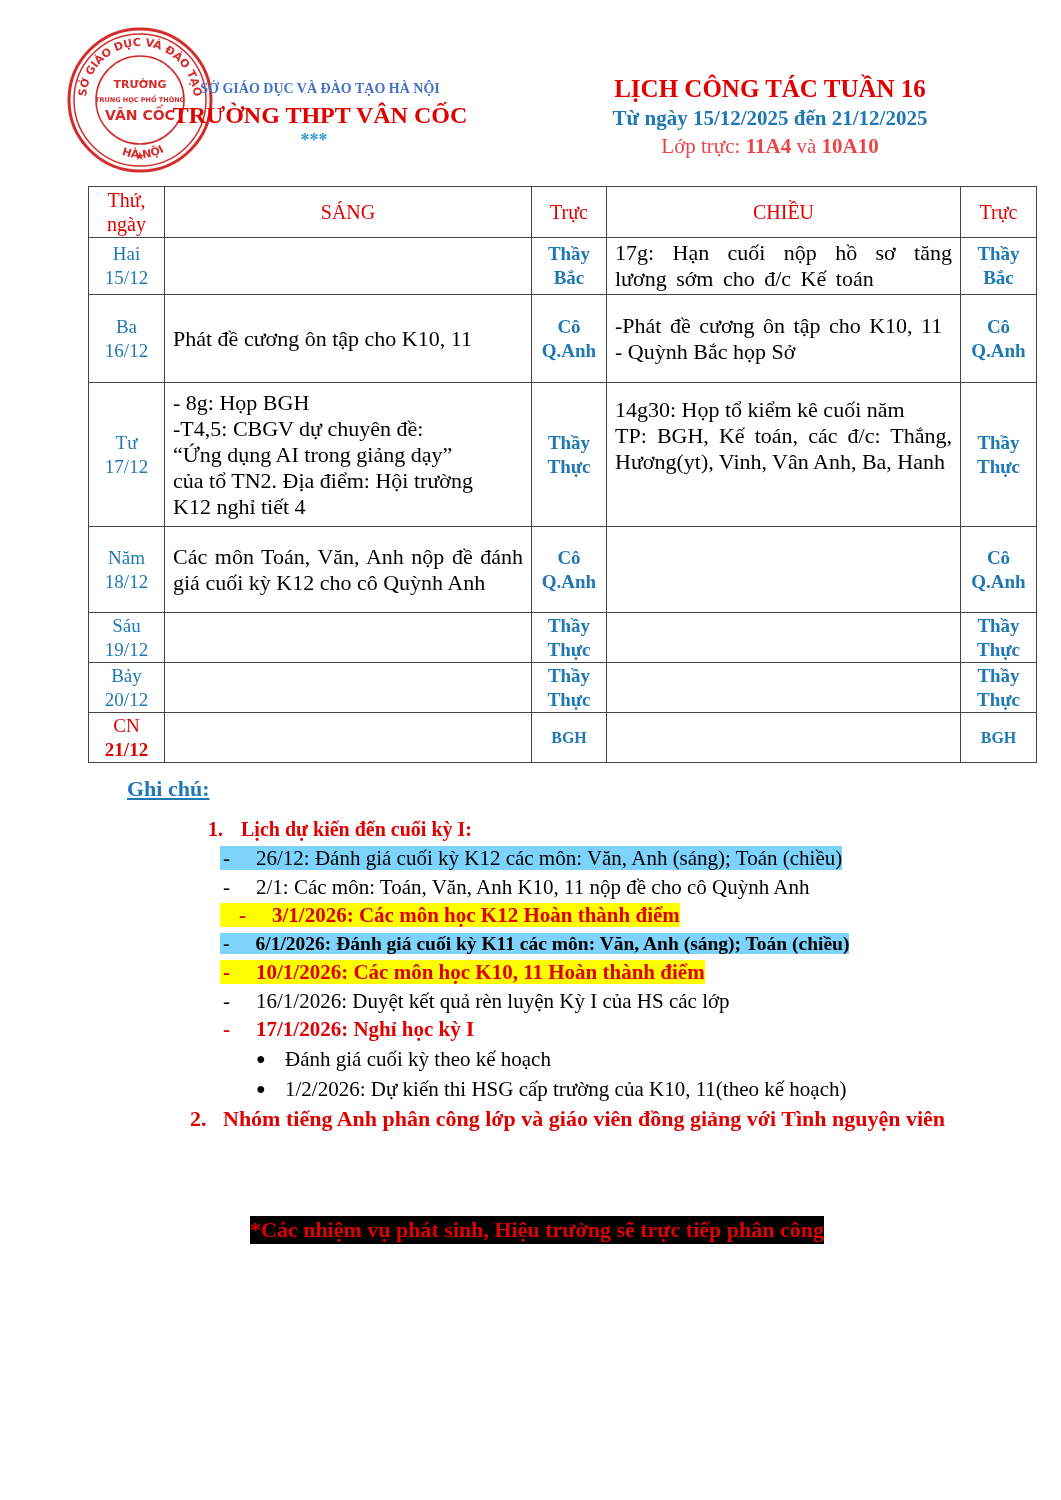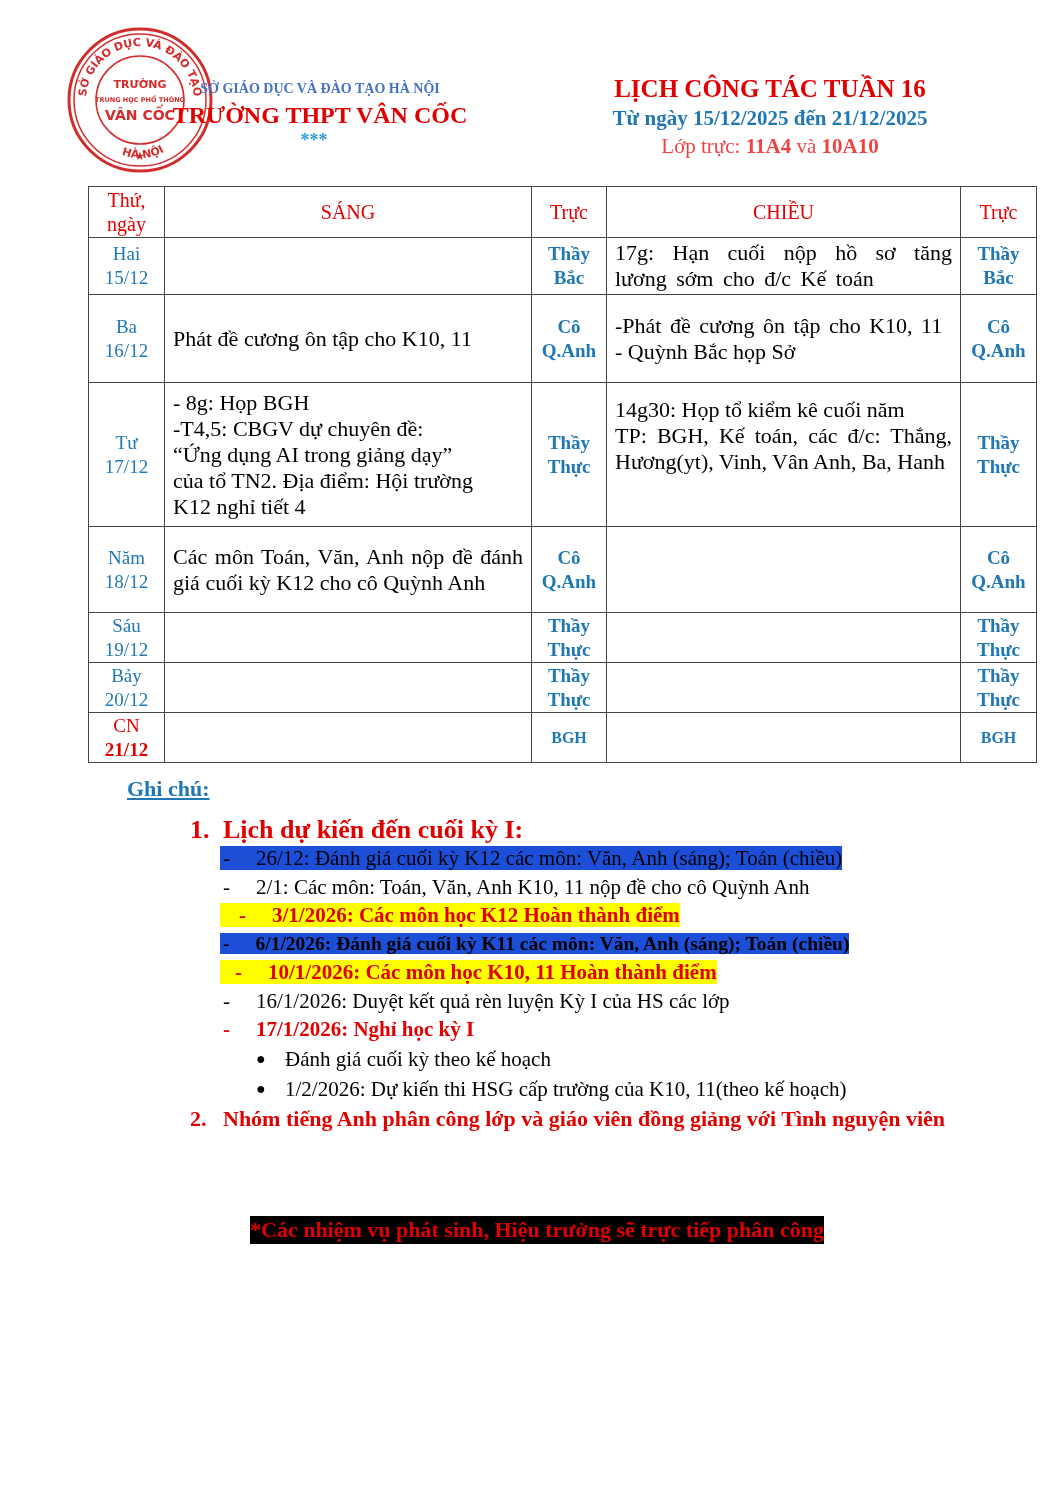--- a/index.html
+++ b/index.html
@@ -23,25 +23,25 @@
   th { font-weight:normal; color:#e00000; font-size:20px; line-height:24px; text-align:center; }
   td.day { color:#1f77b4; font-size:19px; line-height:24px; text-align:center; padding:0 2px; }
   td.day .red { color:#e00000; }
   td.day .bold { font-weight:bold; }
   td.act { font-size:22px; line-height:26px; text-align:justify; }
   td.duty { color:#1f77b4; font-weight:bold; font-size:19px; line-height:24px; text-align:center; padding:0 2px; }
   td.duty.small { font-size:16px; }
 
   .notes-title { left:127px; top:776px; color:#1f77b4; font-size:22px; font-weight:bold; text-decoration:underline; }
   .notes { left:190px; top:815px; width:770px; }
-  .h1 { color:#e00000; font-weight:bold; font-size:26px; line-height:29px; }
+  .h1 { color:#e00000; font-weight:bold; font-size:20px; line-height:29px;margin-left:18px; }
   .h1 .num { display:inline-block; width:33px; }
   .li { font-size:21px; line-height:28.5px; position:relative; padding-left:33px; white-space:nowrap; }
   .li .txt { display:inline-block; padding-left:33px; margin-left:0; }
-  .hl-cyan { background:#1d4ed8; }
+  .hl-cyan { background:#7dd3fc; }
   .hl-yellow { background:#ffff00; }
   .red { color:#e00000; }
   .bold { font-weight:bold; }
   .bul { font-size:21px; line-height:30px; padding-left:63px; position:relative; white-space:nowrap; }
   .bul .dot { position:absolute; left:66px; font-size:16px; }
   .bul .txt { padding-left:32px; }
   .h2 { color:#e00000; font-weight:bold; font-size:22px; line-height:29px; text-align:justify; padding-left:33px; text-indent:-33px; }
   .final { left:250px; top:1216px; color:#e00000; font-weight:bold; font-size:22px; background:#000000; line-height:28px; }
 </style>
 </head>
@@ -242,21 +242,21 @@
 
   <div class="li"><span class="hl-cyan" style="margin-left:-3px;padding-left:3px"><span>-</span><span class="txt" style="padding-left:26px">26/12: Đánh giá cuối kỳ K12 các môn: Văn, Anh (sáng); Toán (chiều)</span></span></div>
 
   <div class="li"><span>-</span><span class="txt" style="padding-left:26px">2/1: Các môn: Toán, Văn, Anh K10, 11 nộp đề cho cô Quỳnh Anh</span></div>
 
   <div class="li red bold"><span class="hl-yellow" style="margin-left:-3px;padding-left:19px"><span>-</span><span class="txt" style="padding-left:26px">3/1/2026: Các môn học K12 Hoàn thành điểm</span></span></div>
 
   <div class="li bold" style="font-size:19.5px"><span class="hl-cyan" style="margin-left:-3px;padding-left:3px"><span>-</span><span class="txt" style="padding-left:26px">6/1/2026: Đánh giá cuối kỳ K11 các môn: Văn, Anh (sáng); Toán (chiều)</span></span></div>
 
 
-  <div class="li red bold"><span class="hl-yellow" style="margin-left:-3px;padding-left:15px"><span>-</span><span class="txt" style="padding-left:26px">10/1/2026: Các môn học K10, 11 Hoàn thành điểm</span></span></div>
+  <div class="li red bold"><span class="hl-yellow" style="margin-left:-3px;padding-left:3px"><span>-</span><span class="txt" style="padding-left:26px">10/1/2026: Các môn học K10, 11 Hoàn thành điểm</span></span></div>
 
   <div class="li"><span>-</span><span class="txt" style="padding-left:26px">16/1/2026: Duyệt kết quả rèn luyện Kỳ I của HS các lớp</span></div>
 
   <div class="li red bold"><span>-</span><span class="txt" style="padding-left:26px">17/1/2026: Nghỉ học kỳ I</span></div>
 
   <div class="bul"><span class="dot">●</span><span class="txt">Đánh giá cuối kỳ theo kế hoạch</span></div>
   <div class="bul"><span class="dot">●</span><span class="txt">1/2/2026: Dự kiến thi HSG cấp trường của K10, 11(theo kế hoạch)</span></div>
 
   <div class="h2"><span style="display:inline-block;width:33px;text-indent:0">2.</span><span>Nhóm tiếng Anh phân công lớp và giáo viên đồng giảng với Tình nguyện viên</span></div>
 </div>

